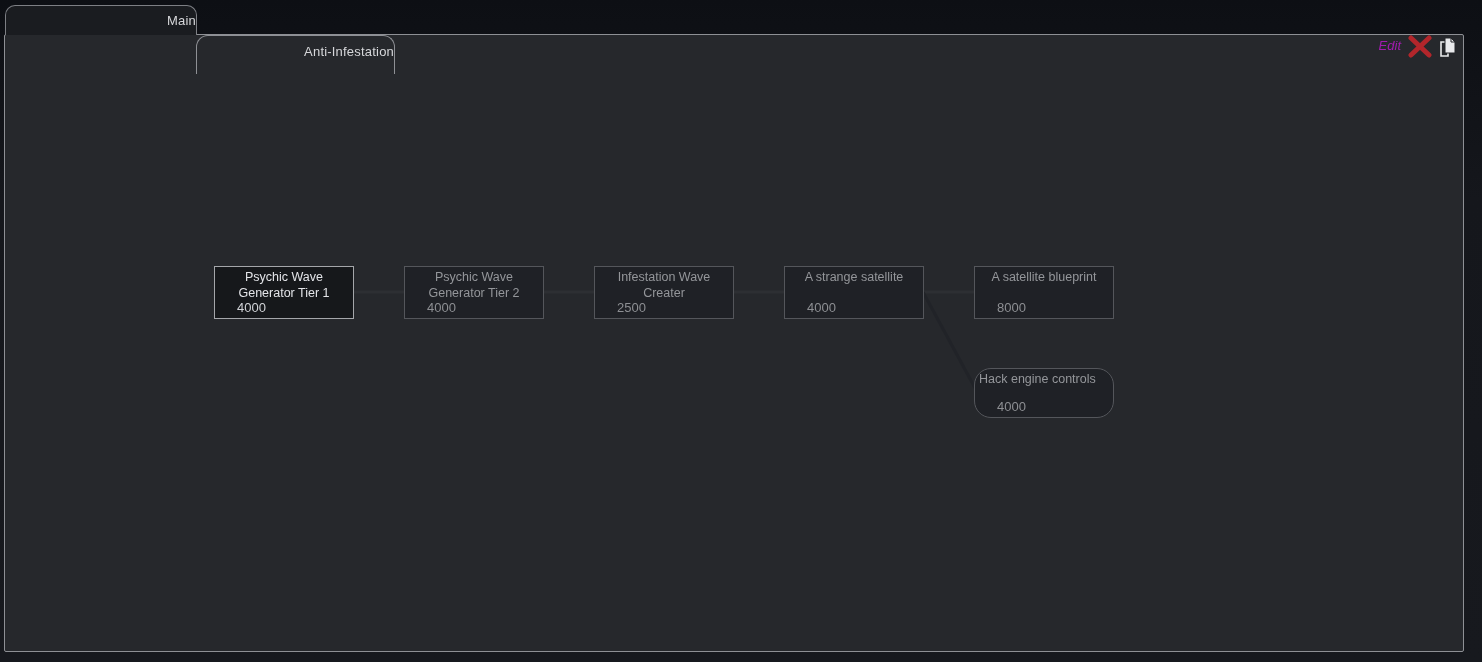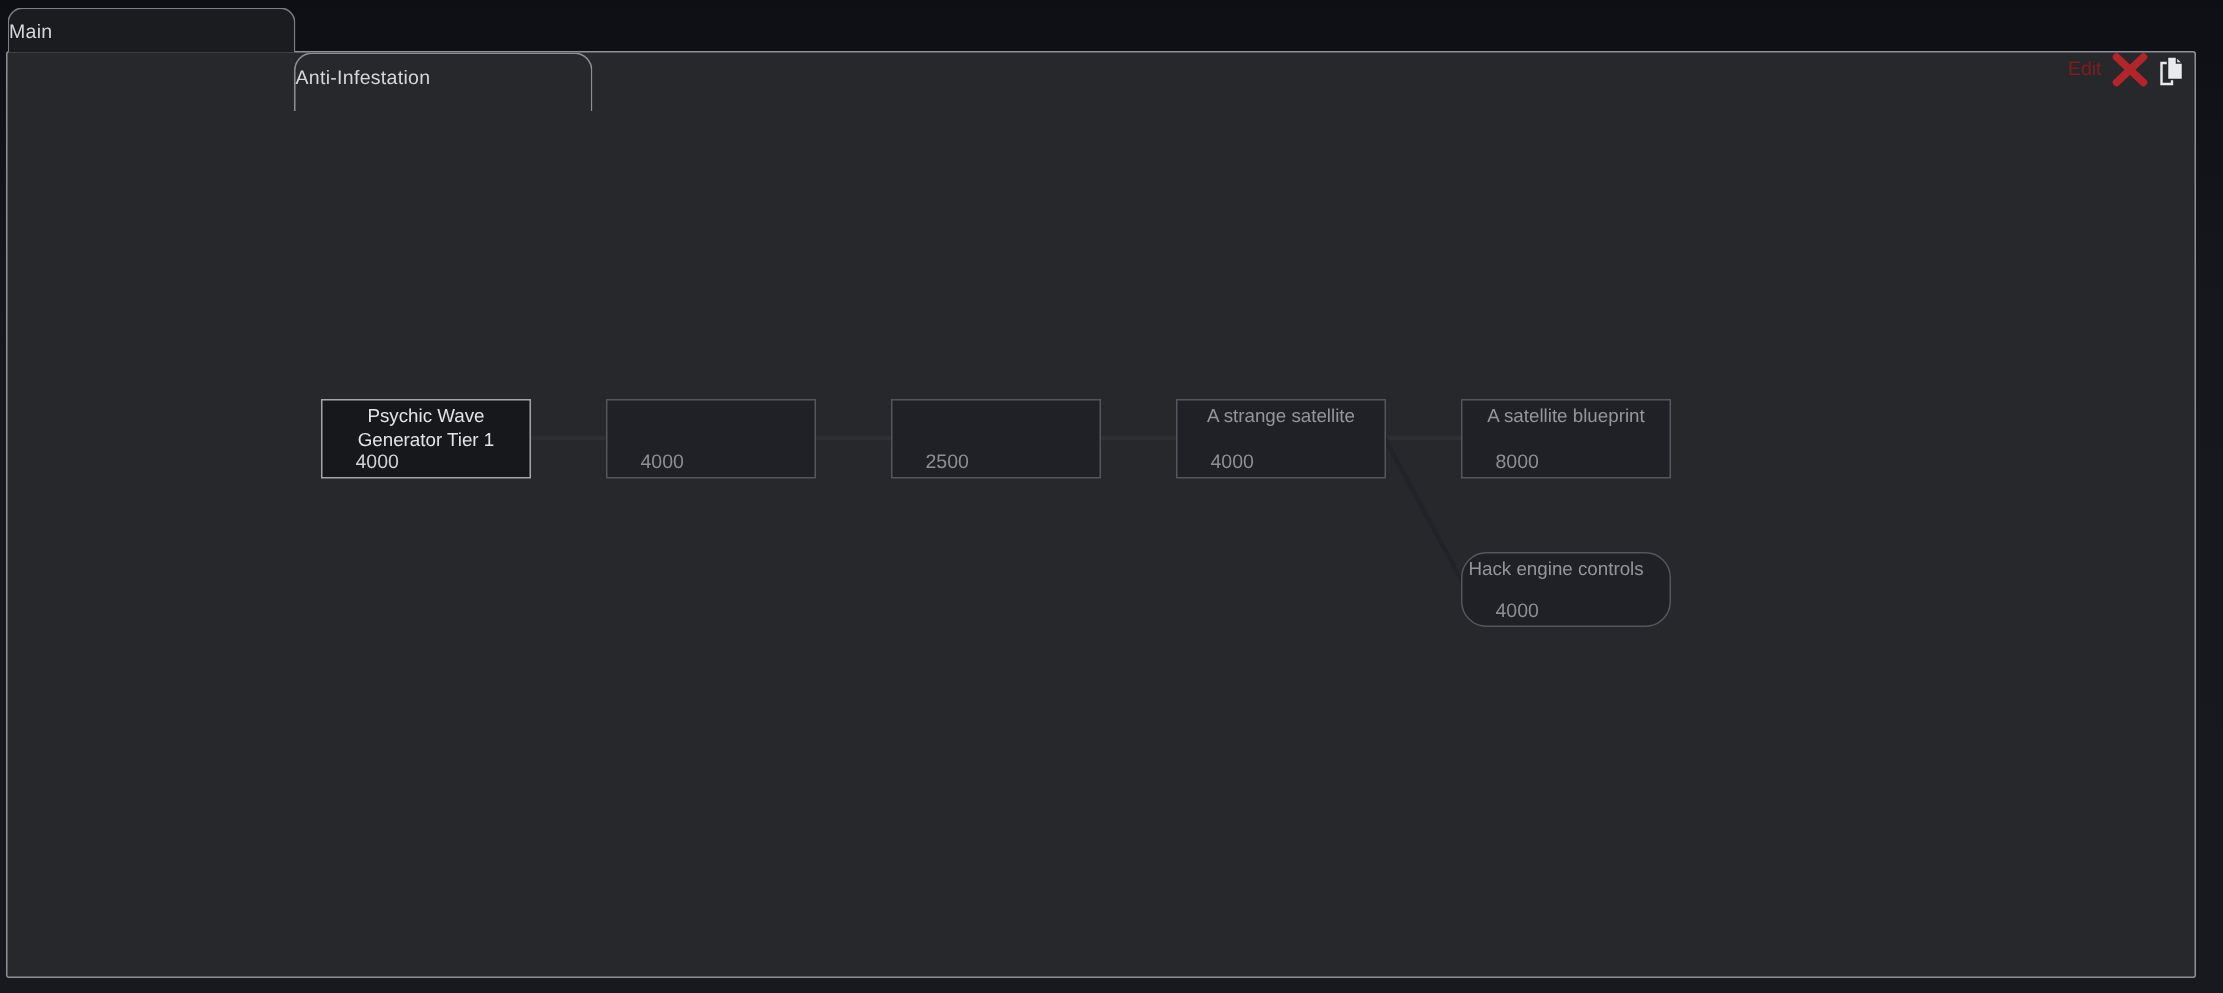--- a/index.html
+++ b/index.html
@@ -14,23 +14,24 @@
   .panel {
     position:absolute; left:4px; top:34px; width:1460px; height:618px;
     background:#26282c;
     border:1px solid #8e9095;
     border-radius:2px;
   }
 
   
   .tab {
     position:absolute;
-    display:flex; align-items:center; justify-content:flex-start;
+    display:flex; align-items:center; justify-content:flex-end;
     font-size:13px; color:#d6d7da; letter-spacing:.2px;
     cursor:default;
+    padding-left:44px;
   }
   .tab-inactive {
     left:5px; top:5px; width:192px; height:30px;
     background:#1a1c20;
     border:1px solid #7d7f84; border-bottom:none;
     border-radius:10px 10px 0 0;
     z-index:2;
   }
   .tab-active {
     left:196px; top:3px; width:199px; height:39px;
@@ -41,21 +42,21 @@
     align-items:flex-start;
     padding-top:8px;
     margin-top:32px;
   }
 
   
   .toolbar {
     position:absolute; top:35px; right:25px; z-index:5;
     display:flex; align-items:center; gap:6px;
   }
-  .edit-label { color:#7f1d1d; font-size:13px; padding-bottom:2px; }
+  .edit-label { color:#a21caf; font-size:13px; padding-bottom:2px;font-style:italic; }
   .icon-btn { display:flex; align-items:center; justify-content:center; cursor:pointer; }
 
   
   .wires { position:absolute; left:0; top:0; z-index:1; pointer-events:none; }
 
   
   .node {
     position:absolute; width:140px; height:53px;
     background:#1f2126;
     border:1px solid #54565b;
@@ -124,23 +125,25 @@
       <path d="M12 2 L12 6 L16 6" fill="none" stroke="#24262a" stroke-width="1"></path>
     </svg>
   </span>
 </div>
 
 <div class="node active n0">
   <div class="title">Psychic Wave Generator Tier 1</div>
   <div class="cost">4000</div>
 </div>
 <div class="node locked n1">
+  <div class="title">Psychic Wave Generator Tier 2</div>
   <div class="cost">4000</div>
 </div>
 <div class="node locked n2">
+  <div class="title">Infestation Wave Creater</div>
   <div class="cost">2500</div>
 </div>
 <div class="node locked n3">
   <div class="title">A strange satellite</div>
   <div class="cost">4000</div>
 </div>
 <div class="node locked n4">
   <div class="title">A satellite blueprint</div>
   <div class="cost">8000</div>
 </div>

